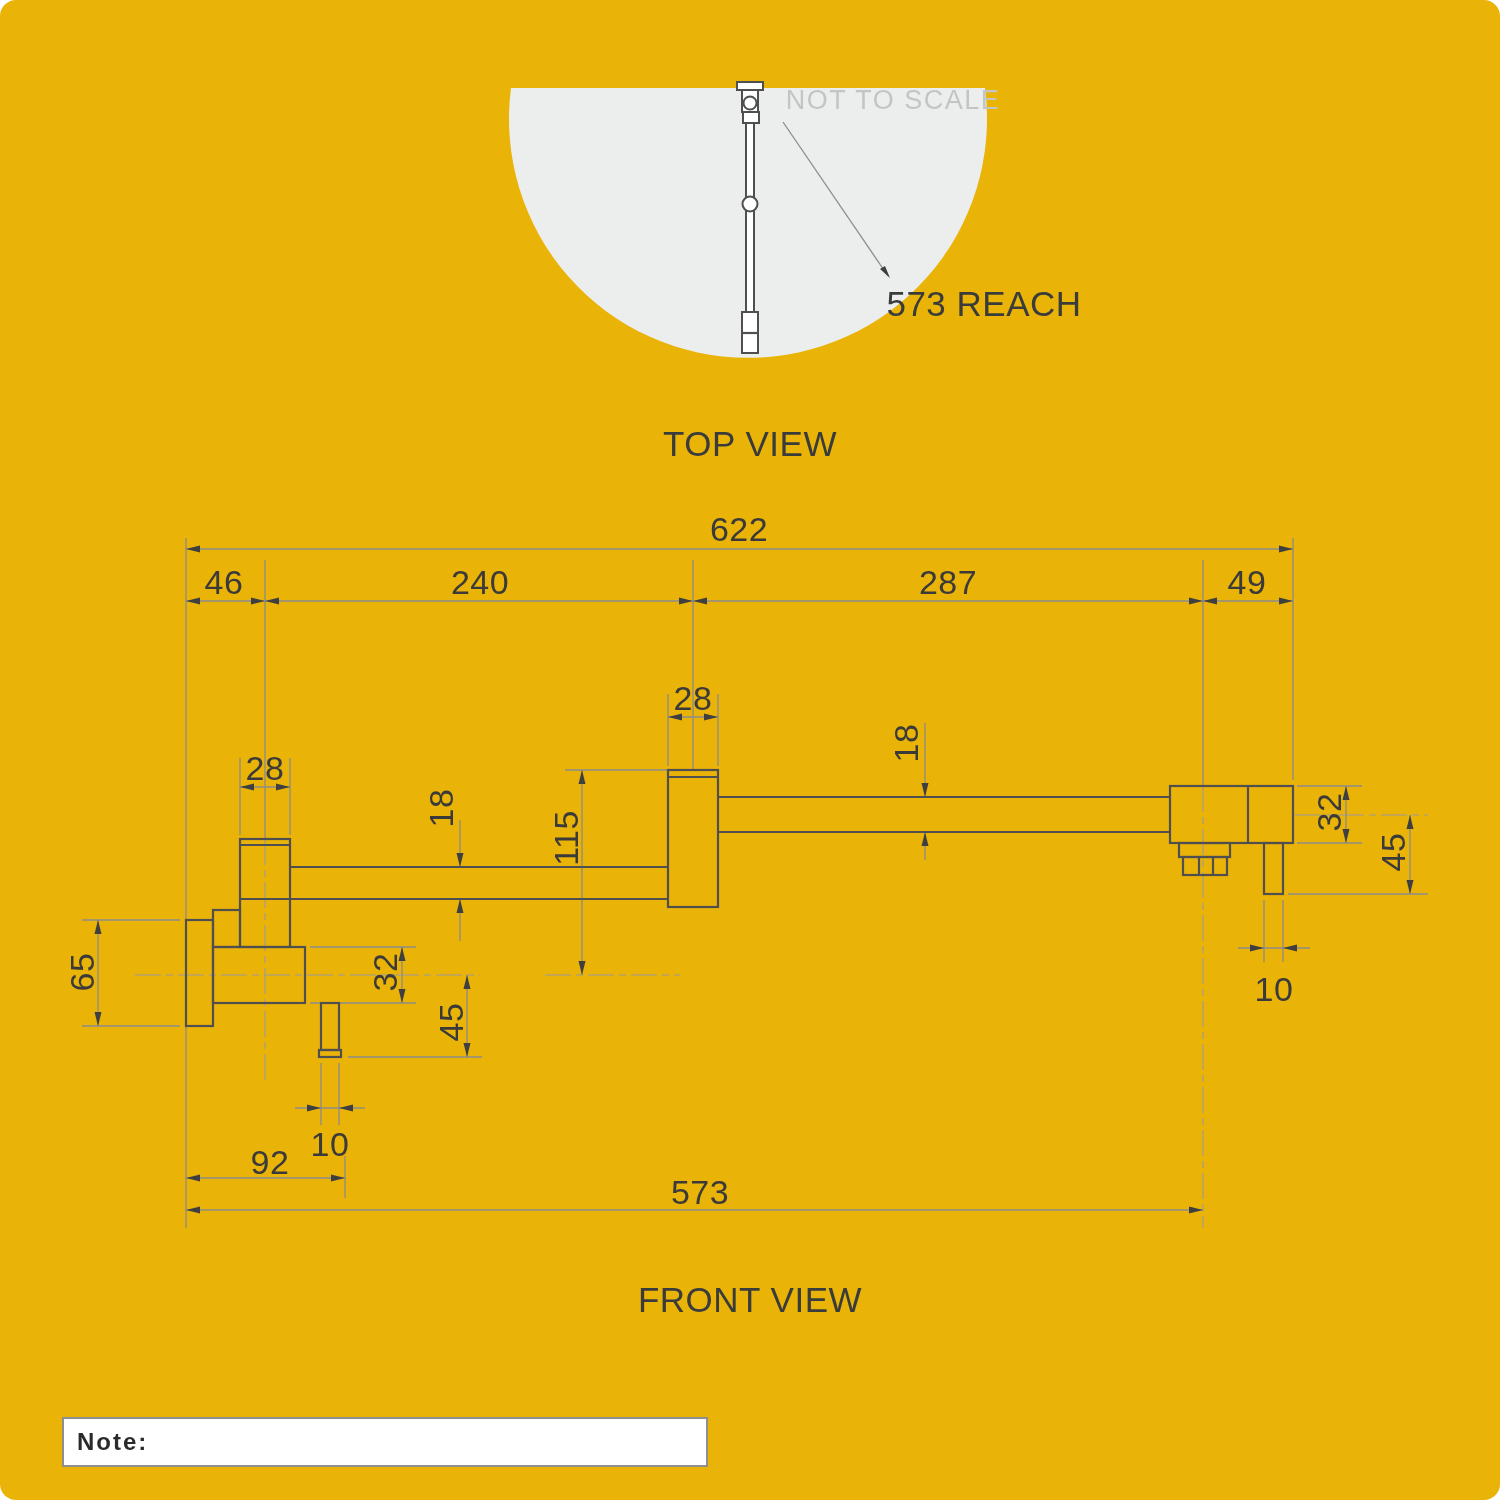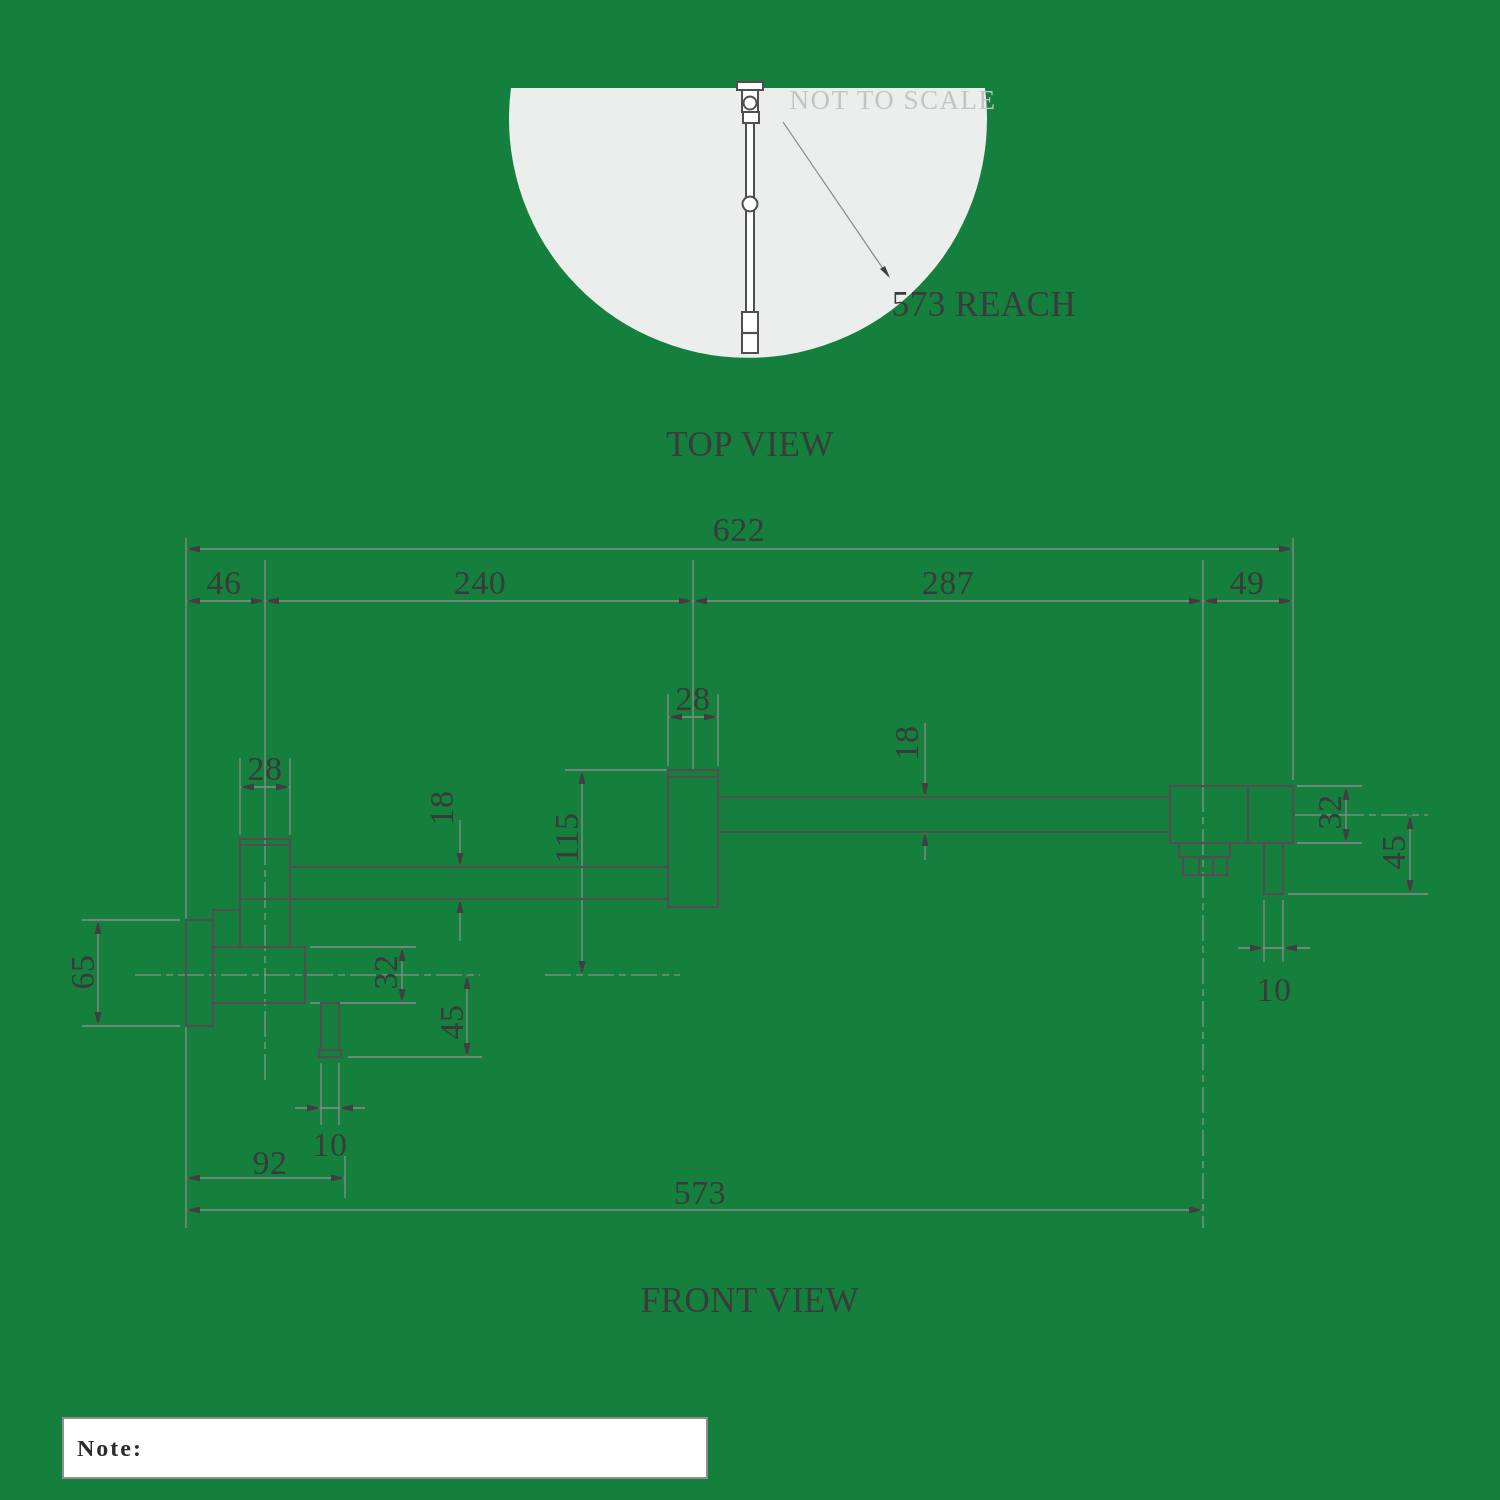--- a/index.html
+++ b/index.html
@@ -1,36 +1,36 @@
 <!DOCTYPE html>
 <html><head>
 <meta charset="utf-8">
 <style>
   html,body{margin:0;padding:0;background:#ffffff;}
-  #stage{position:relative;width:1500px;height:1500px;background:#15803d;overflow:hidden;
-         font-family:Liberation Serif, serif;}
+  #stage{position:relative;width:1500px;height:1500px;background:#eab308;overflow:hidden;
+         font-family:Liberation Sans, sans-serif;border-radius:16px;}
   svg{position:absolute;left:0;top:0;}
 
   
   .pt{fill:none;stroke:#4f4f4f;stroke-width:2.2px;}
   .ptw{fill:#ffffff;stroke:#4f4f4f;stroke-width:2px;}
   
   .dim{fill:none;stroke:#8c8c8c;stroke-width:1.3px;}
   
   .cl{fill:none;stroke:#9a9a9a;stroke-width:1.1px;stroke-dasharray:26 5 7 5;}
   
   .ah{fill:#3f3f3f;stroke:none;}
   
   text{fill:#3a3a3a;}
   .t-dim{font-size:34px;letter-spacing:0.5px;}
   .t-lg{font-size:35px;letter-spacing:0.5px;fill:#3a3c3b;}
   .t-muted{font-size:27px;letter-spacing:1.5px;fill:#c3c5c4;}
 
   
-  .note-box{position:absolute;left:62px;top:1417px;width:646px;height:62px;
+  .note-box{position:absolute;left:62px;top:1417px;width:646px;height:50px;
             box-sizing:border-box;border:2px solid #8f8f8f;background:#ffffff;
             display:flex;align-items:center;padding-left:13px;
             font-size:24px;letter-spacing:1.5px;color:#2b2b2b;white-space:nowrap;}
   .note-prefix{font-weight:bold;margin-right:10px;letter-spacing:2px;}
 </style>
 </head>
 <body>
 
 <div id="stage">
 <svg width="1500" height="1500" viewBox="0 0 1500 1500">

